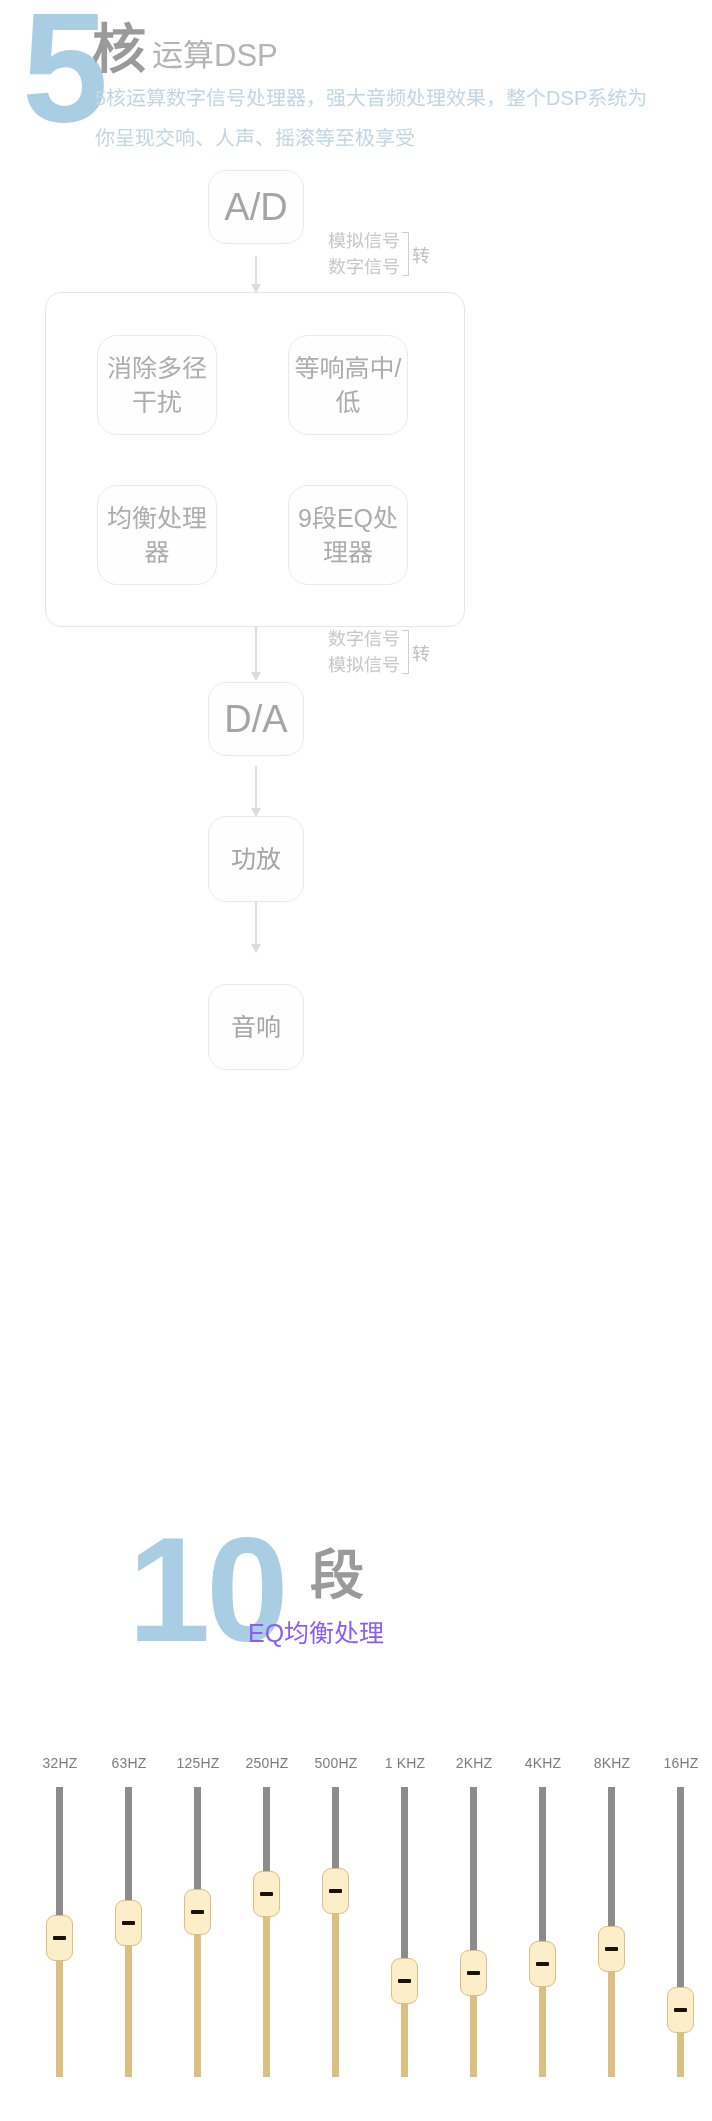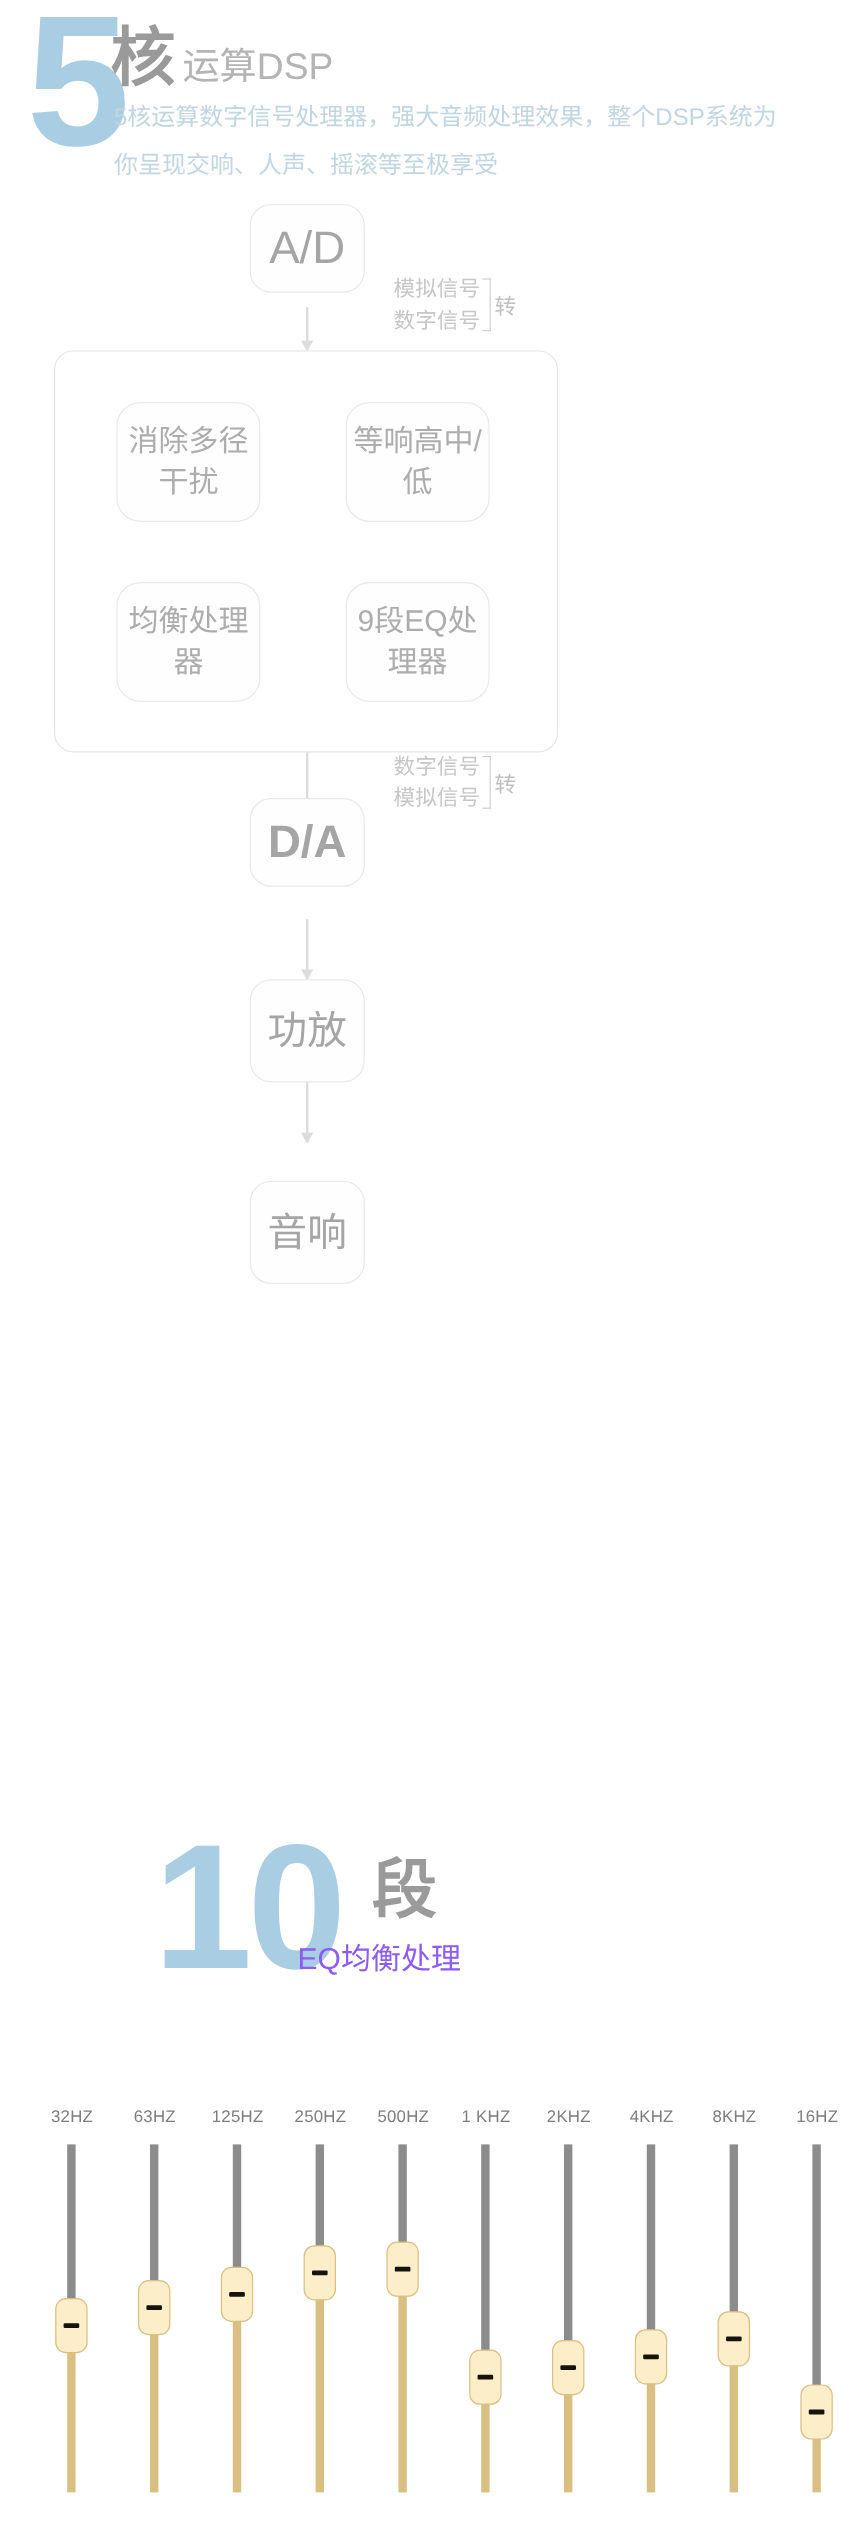--- a/index.html
+++ b/index.html
@@ -41,28 +41,28 @@
   .node {
     position: absolute;
     border: 1.4px solid #e9e9e9;
     border-radius: 18px;
     background: #fefefe;
     display: flex; align-items: center; justify-content: center;
     text-align: center;
     color: #a5a5a5;
   }
   .node-lg { width: 96px; height: 74px; font-size: 38px; font-weight: normal; letter-spacing: 0px; }
-  .node-cn { width: 96px; height: 86px; font-size: 33px; line-height: 36px; }
+  .node-cn { width: 96px; height: 86px; font-size: 25px; line-height: 36px; }
   .node-proc {
     width: 120px; height: 100px; border-radius: 20px;
     font-size: 25px; line-height: 34px; color: #adadad;
   }
 
   .ad   { left: 208px; top:  10px; }
-  .da   { left: 208px; top: 505px; font-weight: bold; }
+  .da   { left: 208px; top: 522px; }
   .amp  { left: 208px; top: 656px; }
   .spk  { left: 208px; top: 824px; }
 
   .dsp-box {
     position: absolute; left: 45px; top: 132px;
     width: 420px; height: 335px;
     border: 1.4px solid #e6e6e6; border-radius: 16px; background: #fff;
   }
   .p1 { left: 97px;  top: 175px; }
   .p2 { left: 288px; top: 175px; }

